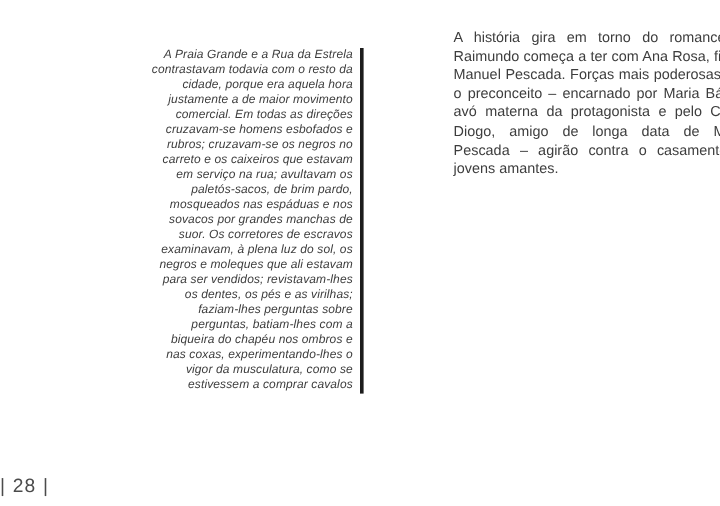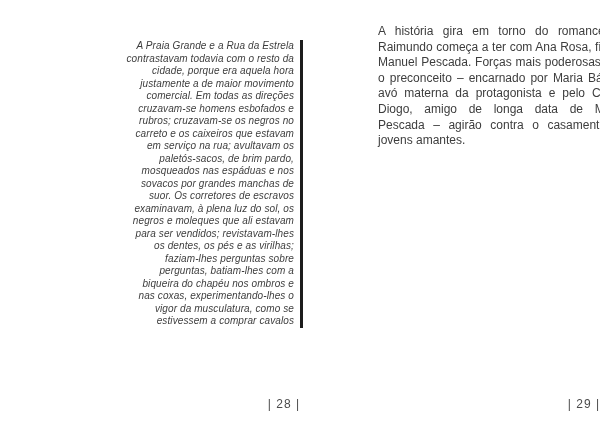--- a/index.html
+++ b/index.html
@@ -56,38 +56,37 @@
   }
   .body-text p { margin: 0 0 3px 0; }
   .body-text p:last-child { margin-bottom: 0; }
 
   
   .folio {
     position: absolute;
     left: 0;
     top: 397px;
     width: 300px;
-    text-align: right;
-    font-size: 12px;
+    text-align: left;
+    font-size: 16px;
     color: #4b4b4b;
     letter-spacing: 1px;
   }
 </style>
 </head>
 <body>
 
 <div>
 
   <section class="page page-left">
     <blockquote class="quote-block">
       <p>A Praia Grande e a Rua da Estrela contrastavam todavia com o resto da cidade, porque era aquela hora justamente a de maior movimento comercial. Em todas as direções cruzavam-se homens esbofados e rubros; cruzavam-se os negros no carreto e os caixeiros que estavam em serviço na rua; avultavam os paletós-sacos, de brim pardo, mosqueados nas espáduas e nos sovacos por grandes manchas de suor. Os corretores de escravos examinavam, à plena luz do sol, os negros e moleques que ali estavam para ser vendidos; revistavam-lhes os dentes, os pés e as virilhas; faziam-lhes perguntas sobre perguntas, batiam-lhes com a biqueira do chapéu nos ombros e nas coxas, experimentando-lhes o vigor da musculatura, como se estivessem a comprar cavalos</p>
     </blockquote>
     <div class="folio">| 28 |</div>
   </section>
 
   <section class="page page-right">
     <div class="body-text">
       <p>A história gira em torno do romance que Raimundo começa a ter com Ana Rosa, filha de Manuel Pescada. Forças mais poderosas como o preconceito – encarnado por Maria Bárbara, avó materna da protagonista e pelo Cônego Diogo, amigo de longa data de Manuel Pescada – agirão contra o casamento dos jovens amantes.</p>
     </div>
-    <div class="folio">| 29 |</div>
   </section>
 
 </div>
 
 </body></html>

